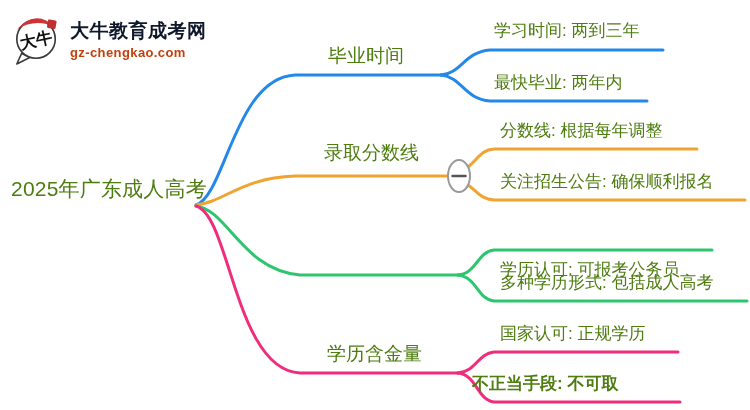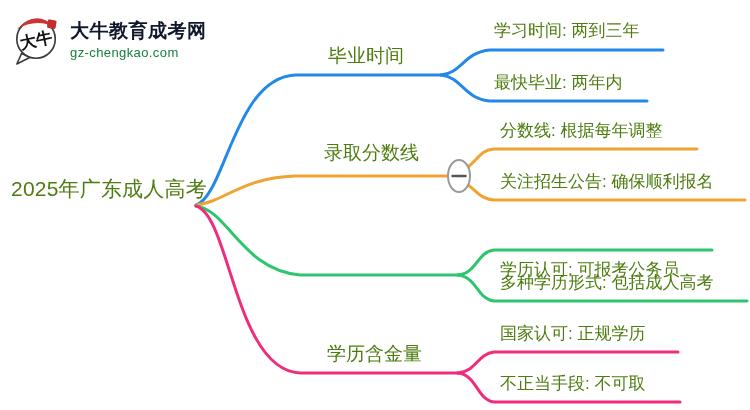--- a/index.html
+++ b/index.html
@@ -8,21 +8,21 @@
     font-family:"Liberation Sans","DejaVu Sans",sans-serif;overflow:hidden;
   }
   .lines{position:absolute;left:0;top:0;}
   .ln{fill:none;stroke-width:3;stroke-linecap:round;}
   .txt{position:absolute;color:#4d7c0f;white-space:nowrap;line-height:1.15;}
   .root-title{font-size:21px;letter-spacing:0.2px;}
   .branch-label{font-size:19px;}
   .leaf-label{font-size:17px;}
   .logo{position:absolute;left:12px;top:12px;display:flex;align-items:center;gap:8px;cursor:pointer;}
   .logo-title{font-size:19px;font-weight:bold;color:#0f172a;letter-spacing:0.5px;}
-  .logo-domain{font-size:13px;font-weight:normal;color:#15803d;letter-spacing:0.4px;margin-top:1px;}
+  .logo-domain{font-size:13px;font-weight:bold;color:#c2410c;letter-spacing:0.4px;margin-top:1px;}
 </style>
 </head>
 <body>
 
 <div class="stage">
 
   <svg class="lines" width="750" height="410" viewBox="0 0 750 410">
 
     <g>
       <path class="ln" d="M196,205 C225,196 235,78 295,75 L441,75" stroke="#2388e8"></path>
@@ -77,15 +77,15 @@
   <div class="txt leaf-label" style="left:494px;top:21px;">学习时间: 两到三年</div>
   <div class="txt leaf-label" style="left:500px;top:121px;">分数线: 根据每年调整</div>
 
   <div class="txt leaf-label" style="left:494px;top:73px;">最快毕业: 两年内</div>
   <div class="txt leaf-label" style="left:500px;top:172px;">关注招生公告: 确保顺利报名</div>
 
   <div class="txt leaf-label" style="left:500px;top:222px;margin-top:38px;">学历认可: 可报考公务员</div>
   <div class="txt leaf-label" style="left:500px;top:324px;">国家认可: 正规学历</div>
 
   <div class="txt leaf-label" style="left:500px;top:273px;">多种学历形式: 包括成人高考</div>
-  <div class="txt leaf-label" style="left:500px;top:374px;">不正当手段: 不可取</div>
+  <div class="txt leaf-label" style="left:472px;top:374px;font-weight:bold;">不正当手段: 不可取</div>
 
 </div>
 
 </body></html>

